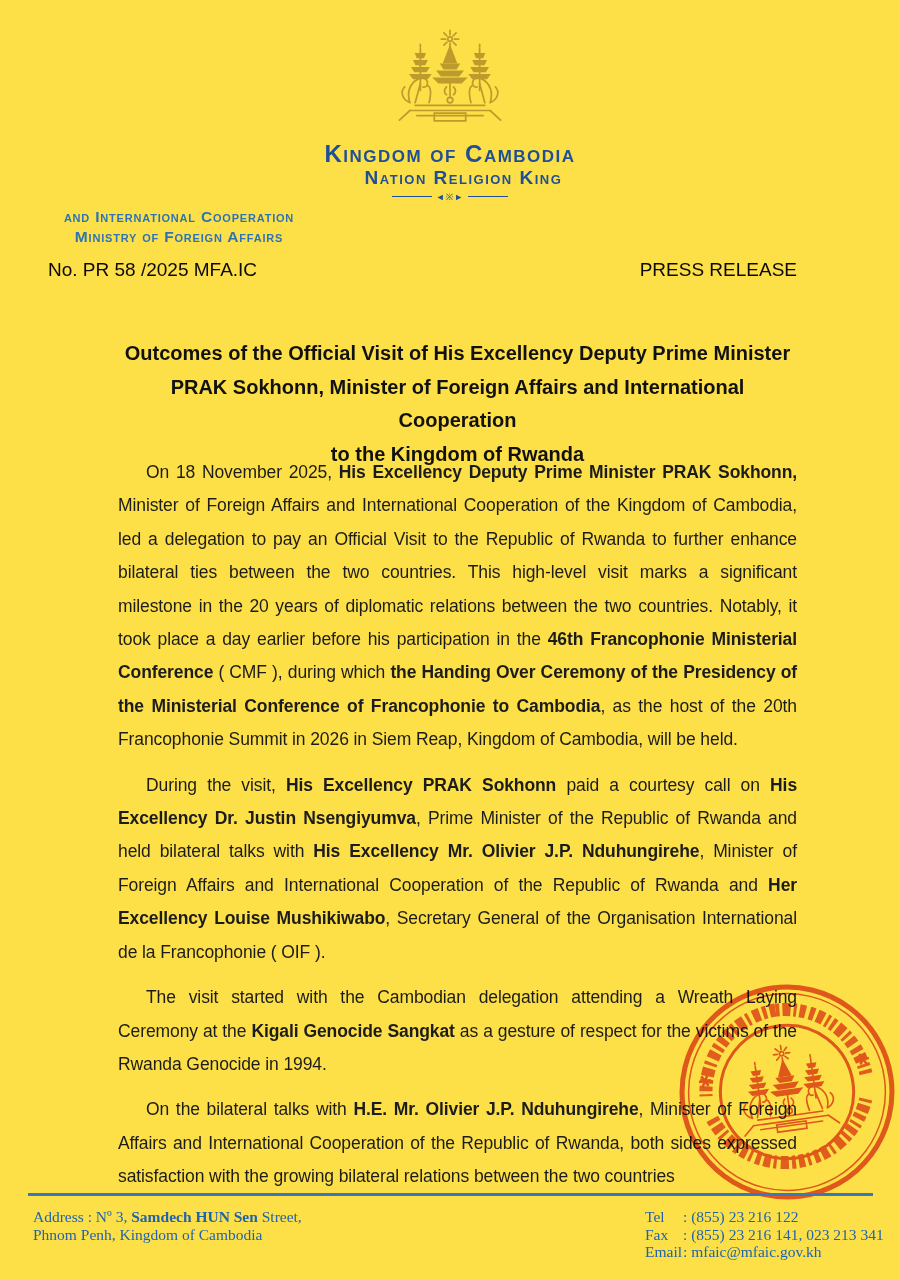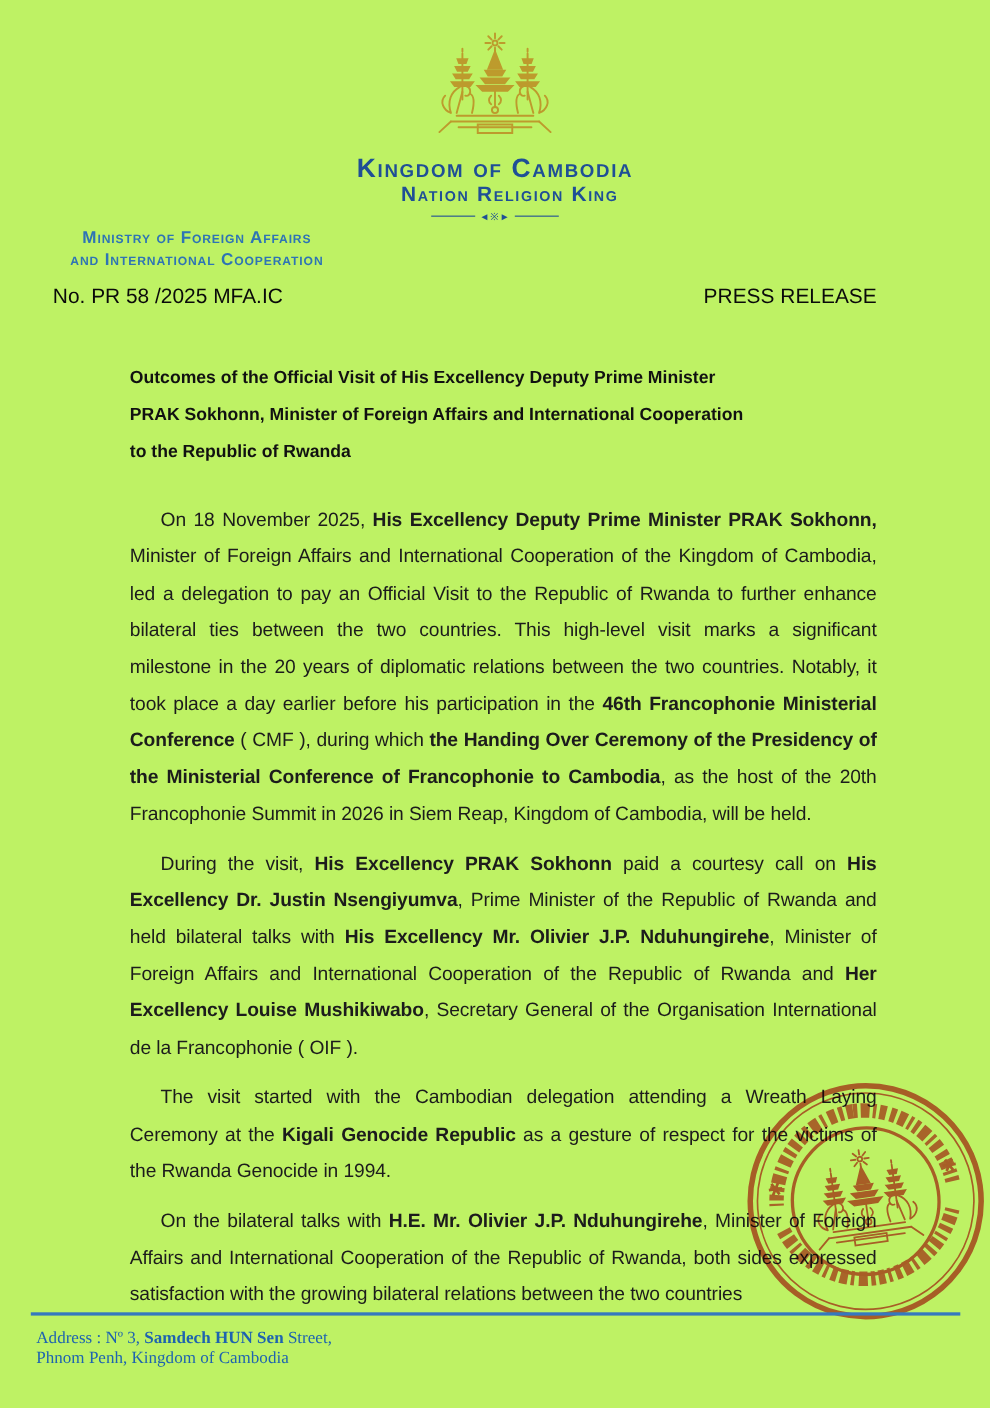--- a/index.html
+++ b/index.html
@@ -1,39 +1,39 @@
 <!DOCTYPE html>
 <html><head>
 <meta charset="utf-8">
 <style>
   * { margin:0; padding:0; box-sizing:border-box; }
   html,body { width:900px; height:1280px; }
   body { font-family:"Liberation Sans", sans-serif; background:#ffffff; position:relative; overflow:hidden; }
-  .page { position:absolute; inset:0; background:#bef264;text-decoration:underline; }
+  .page { position:absolute; inset:0; background:#fde047;text-decoration:underline; }
 
   
   .emblem { position:absolute; left:50%; top:22px; transform:translateX(-50%); width:122px; height:116px; color:#bd9b2d; }
   .kingdom { position:absolute; top:140px; left:0; right:0; text-align:center;
              font-variant:small-caps; font-weight:bold; font-size:24px; letter-spacing:1.5px; color:#1f4f96; }
   .motto { position:absolute; top:167px; left:0; right:0; text-align:center;
            font-variant:small-caps; font-weight:bold; font-size:19px; letter-spacing:1.5px; color:#1f4f96;margin-left:27px; }
   .ornament { position:absolute; top:190px; left:0; right:0; display:flex; align-items:center; justify-content:center; gap:4px; color:#1f4f96; }
   .ornament .line { width:40px; height:1px; background:#1f4f96; }
   .ornament .glyphs { font-size:9px; letter-spacing:1px; }
 
   .ministry { position:absolute; left:36px; top:207px; width:286px; text-align:center;
               font-variant:small-caps; font-weight:bold; font-size:15.5px; letter-spacing:0.8px;
               line-height:20px; color:#2e74b5; }
 
   .docline { position:absolute; left:48px; right:103px; top:259px; display:flex;
              justify-content:space-between; font-size:19px; color:#0a0a0a; }
 
   
-  .title { position:absolute; left:118px; right:103px; top:327px; text-align:left;
-           font-weight:bold; font-size:16px; line-height:33.5px; color:#111; }
+  .title { position:absolute; left:118px; right:103px; top:337px; text-align:center;
+           font-weight:bold; font-size:20px; line-height:33.5px; color:#111; }
 
   
   .body-text { position:absolute; left:118px; right:103px; top:444px;
                font-size:17.5px; line-height:33.4px; color:#1c1c1c; text-align:justify;
                letter-spacing:-0.1px; }
   .body-text p { text-indent:28px; margin:12px 0 4px 0; }
   .body-text .b { font-weight:bold; }
 
   
   .stamp { position:absolute; left:676px; top:981px; width:222px; height:222px;
@@ -97,39 +97,39 @@
   </svg>
   <div class="kingdom">Kingdom of Cambodia</div>
   <div class="motto">Nation Religion King</div>
   <div class="ornament">
     <span class="line"></span>
     <span class="glyphs">◄※►</span>
     <span class="line"></span>
   </div>
 
   <div class="ministry">
+    <div>and International Cooperation</div>
     <div>Ministry of Foreign Affairs</div>
-    <div>and International Cooperation</div>
   </div>
 
   <div class="docline">
     <span>No. PR 58 /2025 MFA.IC</span>
     <span>PRESS RELEASE</span>
   </div>
 
   <div class="title">
     <div>Outcomes of the Official Visit of His Excellency Deputy Prime Minister</div>
     <div>PRAK Sokhonn, Minister of Foreign Affairs and International Cooperation</div>
-    <div>to the Republic of Rwanda</div>
+    <div>to the Kingdom of Rwanda</div>
   </div>
 
   <div class="body-text">
       <p><span>On 18 November 2025, </span><span class="b">His Excellency Deputy Prime Minister PRAK Sokhonn,</span><span> Minister of Foreign Affairs and International Cooperation of the Kingdom of Cambodia, led a delegation to pay an Official Visit to the Republic of Rwanda to further enhance bilateral ties between the two countries. This high-level visit marks a significant milestone in the 20 years of diplomatic relations between the two countries. Notably, it took place a day earlier before his participation in the </span><span class="b">46th Francophonie Ministerial Conference</span><span> ( CMF ), during which </span><span class="b">the Handing Over Ceremony of the Presidency of the Ministerial Conference of Francophonie to Cambodia</span><span>, as the host of the 20th Francophonie Summit in 2026 in Siem Reap, Kingdom of Cambodia, will be held.</span></p>
       <p><span>During the visit, </span><span class="b">His Excellency PRAK Sokhonn</span><span> paid a courtesy call on </span><span class="b">His Excellency Dr. Justin Nsengiyumva</span><span>, Prime Minister of the Republic of Rwanda and held bilateral talks with </span><span class="b">His Excellency Mr. Olivier J.P. Nduhungirehe</span><span>, Minister of Foreign Affairs and International Cooperation of the Republic of Rwanda and </span><span class="b">Her Excellency Louise Mushikiwabo</span><span>, Secretary General of the Organisation International de la Francophonie ( OIF ).</span></p>
-      <p><span>The visit started with the Cambodian delegation attending a Wreath Laying Ceremony at the </span><span class="b">Kigali Genocide Republic</span><span> as a gesture of respect for the victims of the Rwanda Genocide in 1994.</span></p>
+      <p><span>The visit started with the Cambodian delegation attending a Wreath Laying Ceremony at the </span><span class="b">Kigali Genocide Sangkat</span><span> as a gesture of respect for the victims of the Rwanda Genocide in 1994.</span></p>
       <p><span>On the bilateral talks with </span><span class="b">H.E. Mr. Olivier J.P. Nduhungirehe</span><span>, Minister of Foreign Affairs and International Cooperation of the Republic of Rwanda, both sides expressed satisfaction with the growing bilateral relations between the two countries</span></p>
     </div>
 
   <svg class="stamp" viewBox="0 0 220 220">
     <g stroke="currentColor" fill="none">
       <circle cx="110" cy="110" r="104" stroke-width="5"></circle>
       <circle cx="110" cy="110" r="97.5" stroke-width="1.5"></circle>
       <circle cx="110" cy="110" r="66" stroke-width="3"></circle>
 
       <g stroke-width="13" opacity="0.95">
@@ -148,14 +148,25 @@
     <use href="#royal-arms" x="53" y="61" width="114" height="98"></use>
   </svg>
 
   <div class="footer-rule"></div>
 
   <div class="footer address">
     <div><span>Address : Nº 3, </span><span class="b">Samdech HUN Sen</span><span> Street,</span></div>
     <div>Phnom Penh, Kingdom of Cambodia</div>
   </div>
 
+  <div class="footer contact">
+    <div class="contact-row">
+      <span class="lbl">Tel</span><span>: </span><span>(855) 23 216 122</span>
+    </div>
+    <div class="contact-row">
+      <span class="lbl">Fax</span><span>: </span><span>(855) 23 216 141, 023 213 341</span>
+    </div>
+    <div class="contact-row">
+      <span class="lbl">Email</span><span>: </span><span>mfaic@mfaic.gov.kh</span>
+    </div>
+  </div>
 
 </div>
 
 </body></html>

